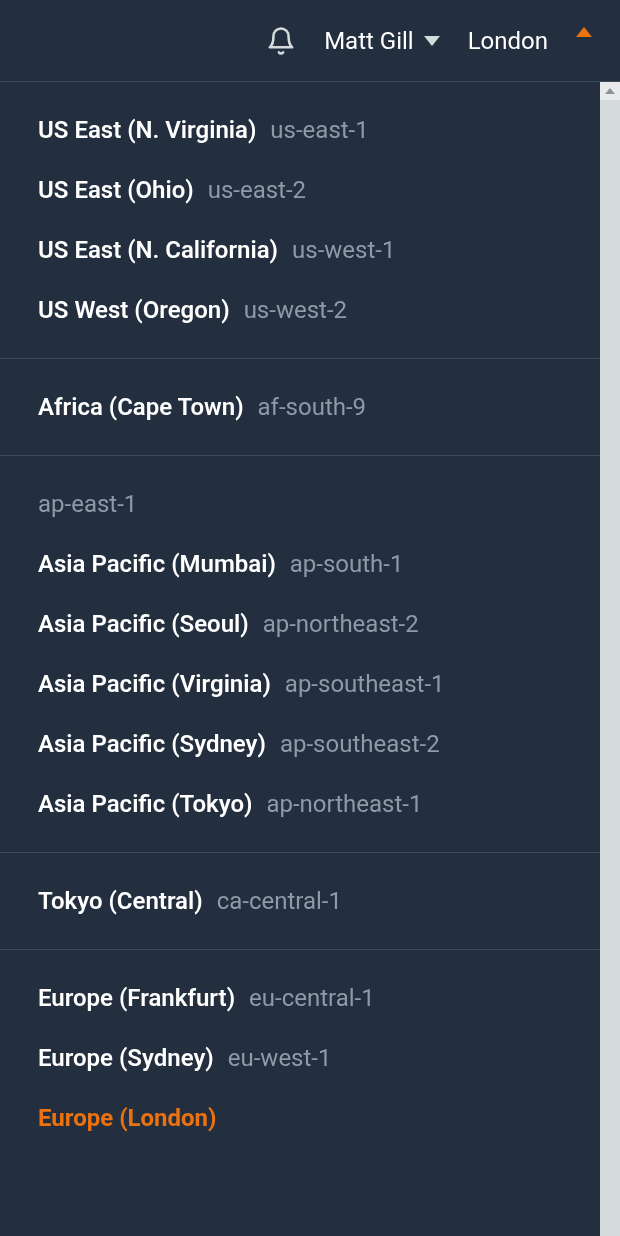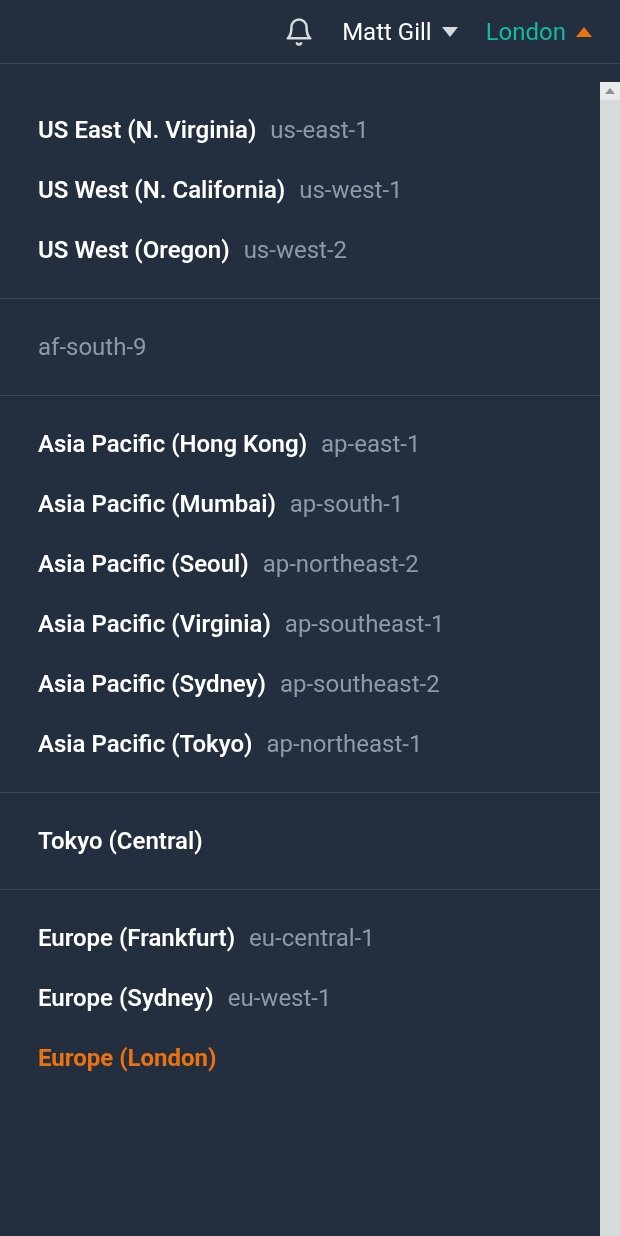--- a/index.html
+++ b/index.html
@@ -9,21 +9,21 @@
     }
     body {
       font-family: -apple-system, BlinkMacSystemFont, "Segoe UI", Roboto, "Helvetica Neue", Arial, sans-serif;
       background: #232f3e;
       width: 620px;
       height: 1236px;
       overflow: hidden;
       position: relative;
     }
     .topbar {
-      height: 64px;
+      height: 82px;
       background: #232f3e;
       display: flex;
       align-items: center;
       justify-content: flex-end;
       padding: 16px 28px;
       gap: 28px;
       border-bottom: 1px solid #3d4957;
     }
     .bell-icon {
       color: #d5dbdb;
@@ -47,23 +47,22 @@
     }
     .user-dropdown .caret {
       width: 0;
       height: 0;
       border-left: 8px solid transparent;
       border-right: 8px solid transparent;
       border-top: 10px solid #d5dbdb;
     }
     .region-dropdown {
       display: flex;
-      align-items: center;
-      gap: 10px;
-      color: #14b8a6;
+      gap: 28px;
+      color: #ffffff;
       font-size: 24px;
       cursor: pointer;
     }
     .region-dropdown .caret-up {
       width: 0;
       height: 0;
       border-left: 8px solid transparent;
       border-right: 8px solid transparent;
       border-bottom: 10px solid #ec7211;
     }
@@ -155,36 +154,40 @@
 </div>
 
 <div class="dropdown-panel">
   <div class="region-list" id="region-list">
       <div class="region-group">
         <div class="region-item">
           <span class="region-name">US East (N. Virginia)</span>
           <span class="region-code">us-east-1</span>
         </div>
         <div class="region-item">
-          <span class="region-name">US West (N. California)</span>
+          <span class="region-name">US East (Ohio)</span>
+          <span class="region-code">us-east-2</span>
+        </div>
+        <div class="region-item">
+          <span class="region-name">US East (N. California)</span>
           <span class="region-code">us-west-1</span>
         </div>
         <div class="region-item">
           <span class="region-name">US West (Oregon)</span>
           <span class="region-code">us-west-2</span>
         </div>
       </div>
       <div class="region-group">
         <div class="region-item">
+          <span class="region-name">Africa (Cape Town)</span>
           <span class="region-code">af-south-9</span>
         </div>
       </div>
       <div class="region-group">
         <div class="region-item">
-          <span class="region-name">Asia Pacific (Hong Kong)</span>
           <span class="region-code">ap-east-1</span>
         </div>
         <div class="region-item">
           <span class="region-name">Asia Pacific (Mumbai)</span>
           <span class="region-code">ap-south-1</span>
         </div>
         <div class="region-item">
           <span class="region-name">Asia Pacific (Seoul)</span>
           <span class="region-code">ap-northeast-2</span>
         </div>
@@ -197,20 +200,21 @@
           <span class="region-code">ap-southeast-2</span>
         </div>
         <div class="region-item">
           <span class="region-name">Asia Pacific (Tokyo)</span>
           <span class="region-code">ap-northeast-1</span>
         </div>
       </div>
       <div class="region-group">
         <div class="region-item">
           <span class="region-name">Tokyo (Central)</span>
+          <span class="region-code">ca-central-1</span>
         </div>
       </div>
       <div class="region-group">
         <div class="region-item">
           <span class="region-name">Europe (Frankfurt)</span>
           <span class="region-code">eu-central-1</span>
         </div>
         <div class="region-item">
           <span class="region-name">Europe (Sydney)</span>
           <span class="region-code">eu-west-1</span>

